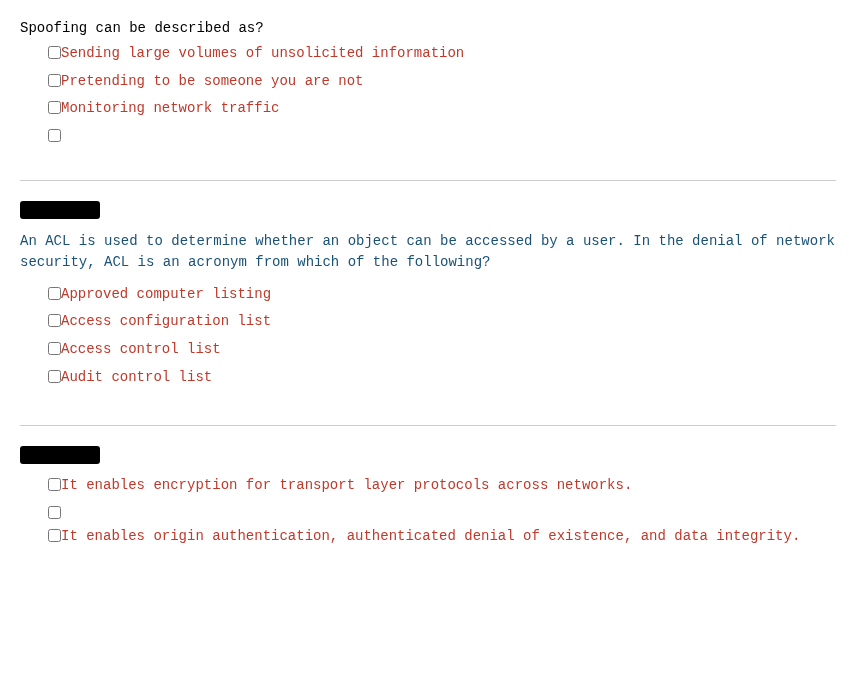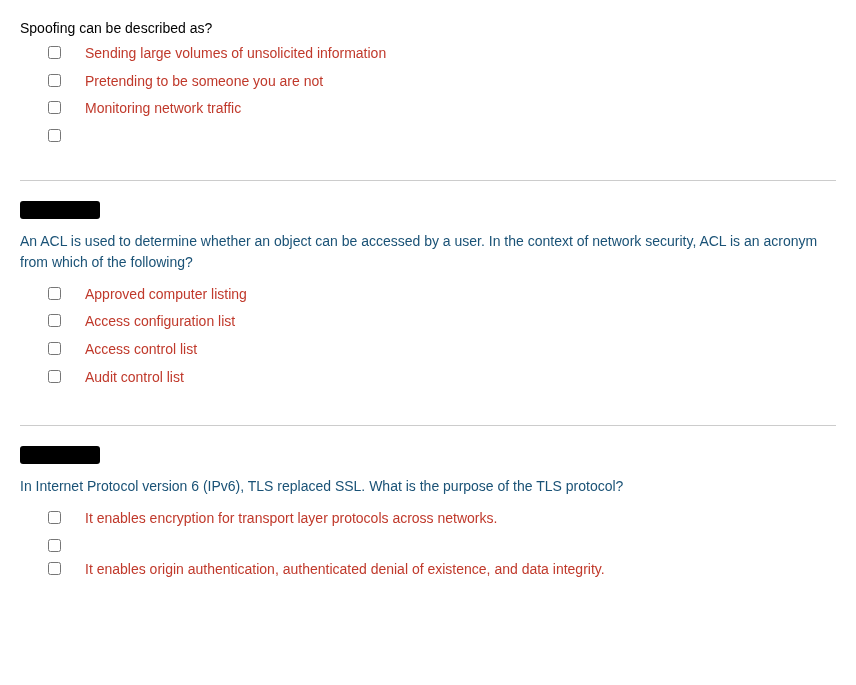--- a/index.html
+++ b/index.html
@@ -1,18 +1,19 @@
 <!DOCTYPE html>
 <html><head>
   <meta charset="utf-8">
   <style>
     * {
       box-sizing: border-box;
       margin: 0;
       padding: 0;
+      font-family: Liberation Mono, monospace;
     }
 
     body {
       font-family: Arial, sans-serif;
       font-size: 14px;
       background: #ffffff;
       color: #333;
       padding: 10px 20px;
       width: 856px;
     }
@@ -31,21 +32,21 @@
       color: #000;
       font-size: 14px;
       font-weight: normal;
       margin-bottom: 8px;
     }
 
     .option-row {
       display: flex;
       align-items: flex-start;
       margin-bottom: 8px;
-      gap: 24px;
+      gap: 0;
       padding-left: 28px;
     }
 
     .option-row input[type="checkbox"] {
       margin-top: 2px;
       flex-shrink: 0;
       width: 13px;
       height: 13px;
     }
 
@@ -93,21 +94,21 @@
   <div class="option-row">
     <input type="checkbox" id="q1o4" style="">
   </div>
 </div>
 
 <hr class="divider">
 
 <div class="question-block">
   <div class="redacted-bar"></div>
 
-  <p class="question-text">An ACL is used to determine whether an object can be accessed by a user. In the context of network security, ACL is an acronym from which of the following?</p>
+  <p class="question-text">An ACL is used to determine whether an object can be accessed by a user. In the denial of network security, ACL is an acronym from which of the following?</p>
 
   <div class="option-row">
     <input type="checkbox" id="q2o2" style="">
     <label class="option-label" for="q2o2">Approved computer listing</label>
   </div>
 
   <div class="option-row">
     <input type="checkbox" id="q2o1" style="">
     <label class="option-label" for="q2o1">Access configuration list</label>
   </div>
@@ -121,21 +122,20 @@
     <input type="checkbox" id="q2o4" style="">
     <label class="option-label" for="q2o4">Audit control list</label>
   </div>
 </div>
 
 <hr class="divider">
 
 <div class="question-block">
   <div class="redacted-bar"></div>
 
-  <p class="question-text">In Internet Protocol version 6 (IPv6), TLS replaced SSL. What is the purpose of the TLS protocol?</p>
 
 
   <div class="option-row">
     <input type="checkbox" id="q3o2" style="">
     <label class="option-label" for="q3o2">It enables encryption for transport layer protocols across networks.</label>
   </div>
 
   <div class="option-row">
     <input type="checkbox" id="q3o3" style="">
   </div>

